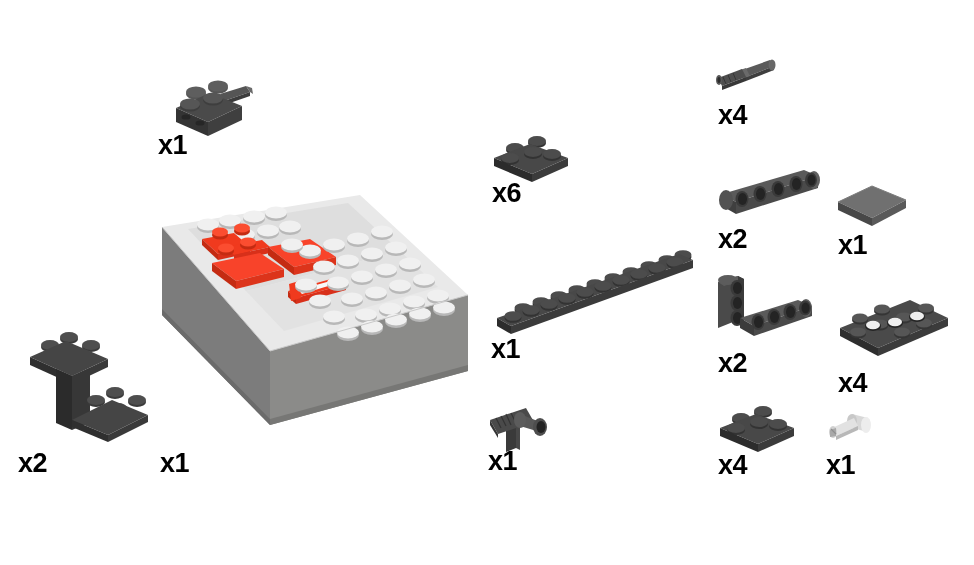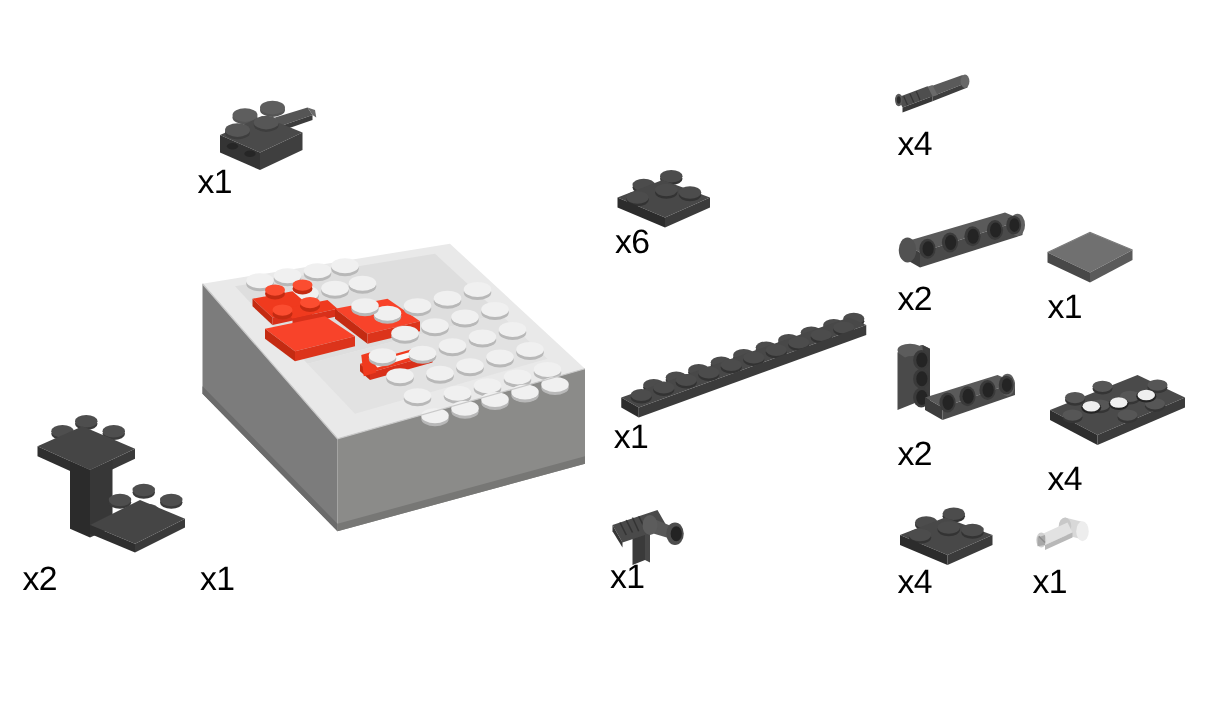--- a/index.html
+++ b/index.html
@@ -17,21 +17,21 @@
     height: 565px;
     background: #ffffff;
     overflow: hidden;
   }
   .part-group {
     position: absolute;
   }
   .qty {
     position: absolute;
     font-family: "Liberation Sans", sans-serif;
-    font-weight: normal;
+    font-weight: bold;
     font-size: 27px;
     color: #000000;
     letter-spacing: -0.5px;
     white-space: nowrap;
     line-height: 1;
   }
   .art {
     position: absolute;
     top: 0;
     left: 0;

